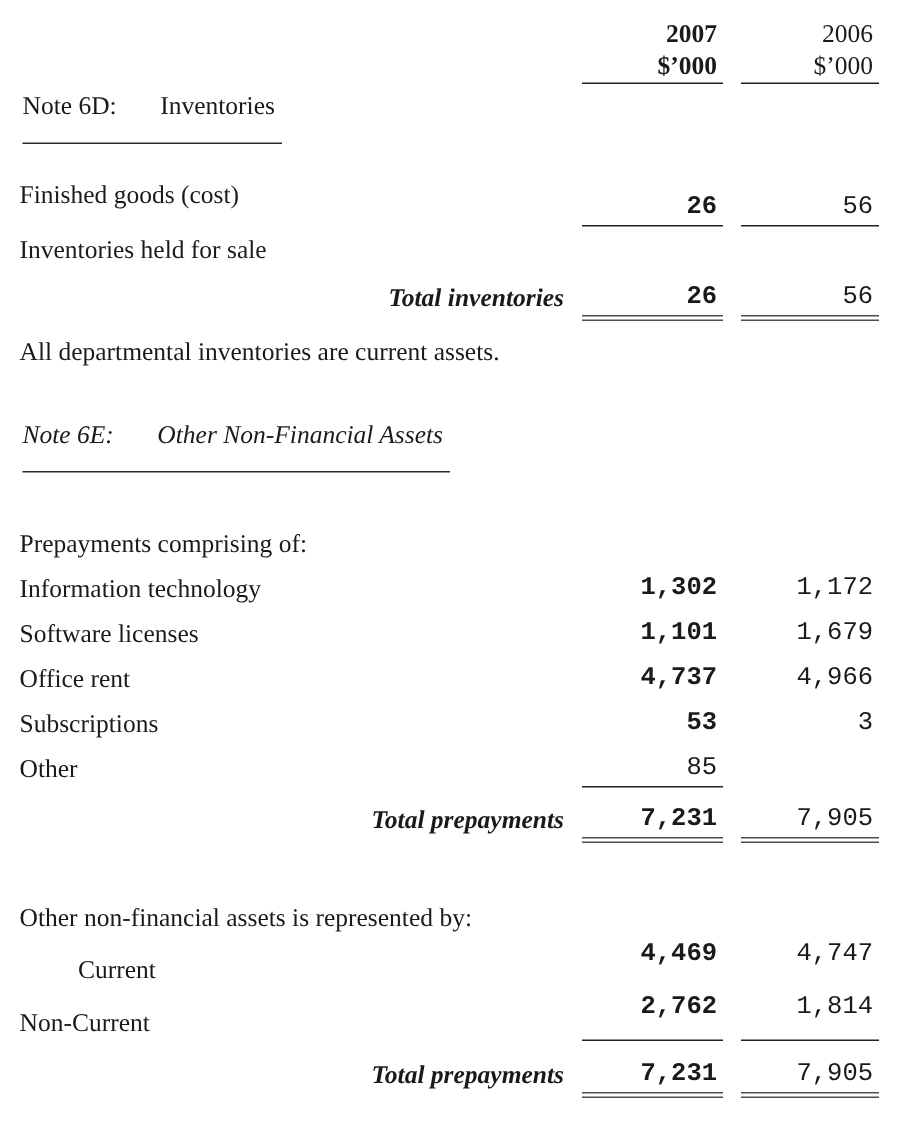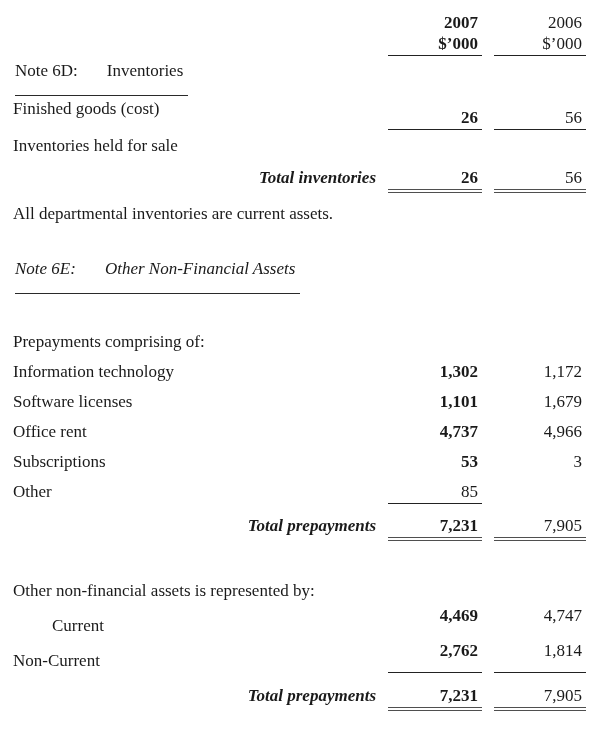--- a/index.html
+++ b/index.html
@@ -15,21 +15,21 @@
   .page { padding: 12px 14px 0 13px; }
 
   
   .row {
     display: grid;
     grid-template-columns: 1fr 94px 92px;
     column-gap: 12px;
     line-height: 20px;
   }
   .lbl { white-space: nowrap; }
-  .val { text-align: right; padding-right: 4px; }
+  .val { text-align: right; padding-right: 4px; font-family: Liberation Mono, monospace; }
   .v07 span { font-weight: 700; }
   .total .lbl { font-weight: 700; font-style: italic; text-align: right; }
 
   
   .u1 { border-bottom: 1.7px solid #222222; padding-bottom: 1px; }
   .u2 { border-bottom: 4px double #4f4f4f; padding-bottom: 1px; }
 
   
   .cells-down .val { position: relative; top: 9px; }
   .text-up .val span { position: relative; top: -10px; display: inline-block; }
@@ -46,21 +46,21 @@
     border-bottom: 1.4px solid #2a2a2a;
     padding: 0 5px 14px 0;
     line-height: 20px;
   }
   .nh-prefix { display: inline-block; margin-right: 29px; }
 
   .para { line-height: 20px; }
 
   
   #note6d-heading   { margin-top: 5px; }
-  #row-finished     { margin-top: 3px; }
+  #row-finished     { margin-top: 24px; }
   #row-held         { margin-top: 15px; }
   #row-total-inv    { margin-top: 12px; }
   #note-departmental{ margin-top: 11px; }
   #note6e-heading   { margin-top: 35px; font-style: italic; }
   #prepay-intro     { margin-top: 38px; }
   #row-it, #row-sw, #row-rent, #row-subs, #row-other { margin-top: 10px; }
   #row-total-prepay1{ margin-top: 12px; }
   #repr-intro       { margin-top: 40px; }
   #row-current      { margin-top: 15px; margin-left: 39px; }
   #row-noncurrent   { margin-top: 15px; }

